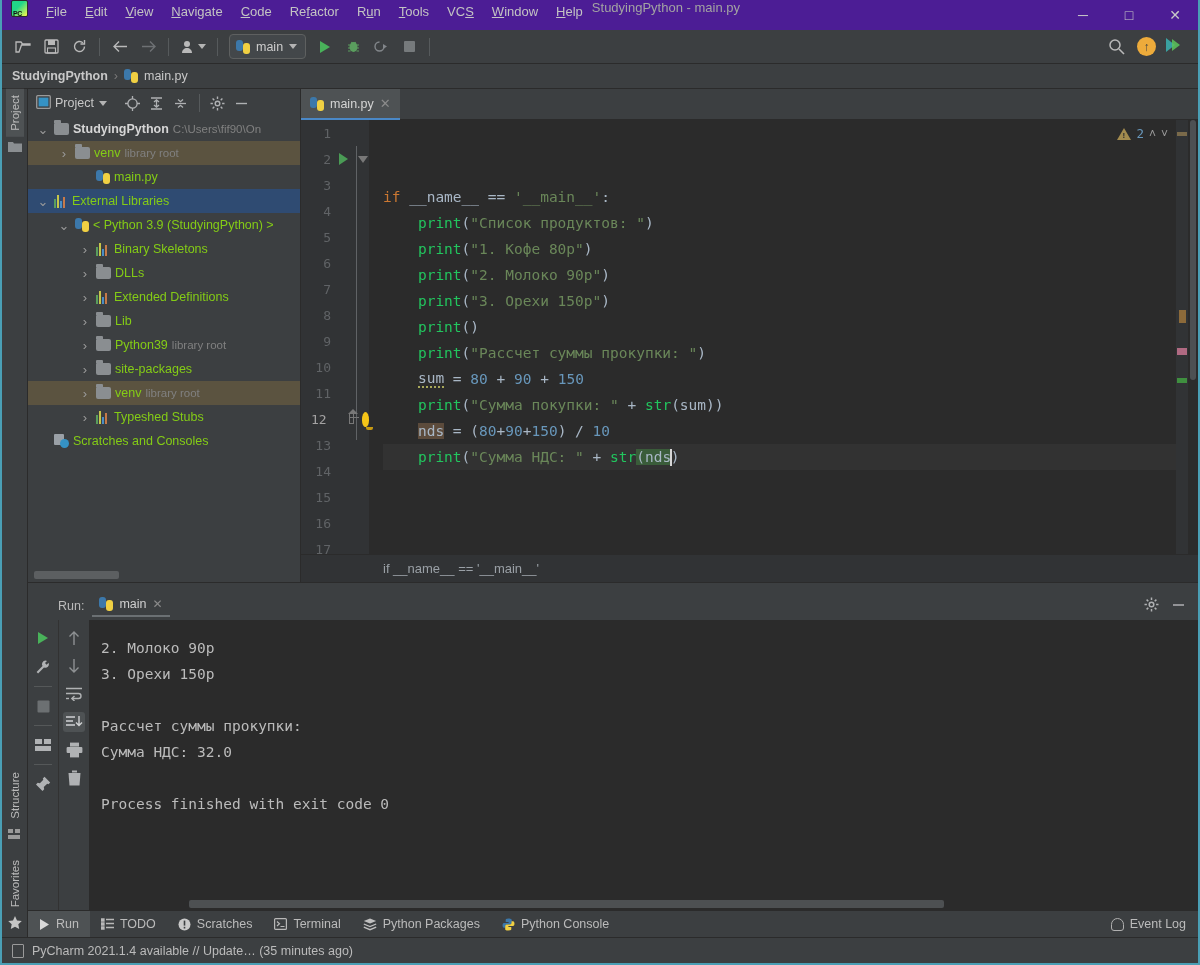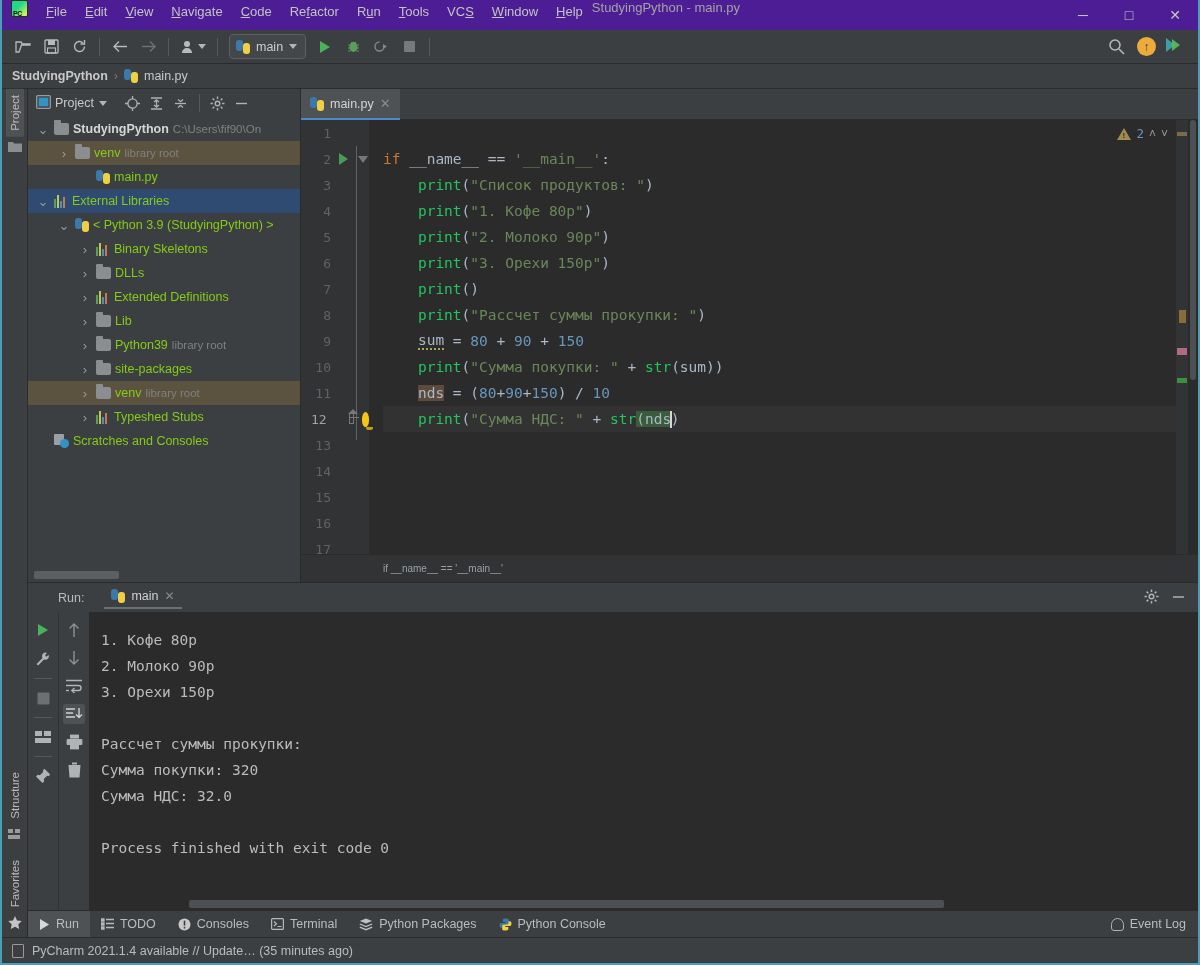--- a/index.html
+++ b/index.html
@@ -123,21 +123,21 @@
   .editwrap { flex: 1 1 auto; display: flex; min-height: 0; position: relative;
               background: #2b2b2b; }
   .gutter { width: 68px; flex: 0 0 68px; background: #313335; position: relative;
             font-family: "DejaVu Sans Mono", monospace; font-size: 13px; }
   .gline { height: 26px; display: flex; align-items: center; color: #606366;
            padding-left: 10px; }
   .gline .ln { width: 20px; text-align: right; }
   .gline.cur .ln { color: #a4a3a3; }
   .code { flex: 1 1 auto; position: relative; overflow: hidden;
           font-family: "DejaVu Sans Mono", monospace; font-size: 14.5px;
-          padding-left: 14px; }
+          padding-left: 14px; margin-top: 38px; }
   .cline { height: 26px; display: flex; align-items: center; white-space: pre; }
   .cline.cur { background: #323232; }
   .k { color: #cc7832; }        
   .f { color: #22c55e; }        
   .s { color: #6a8759; }        
   .n { color: #6897bb; }        
   .p { color: #a9b7c6; }        
   .warnu { border-bottom: 2px dotted #a8a85a; }
   .hl-brown { background: #5c4b3c; }
   .hl-green { background: #3a5c3a; }
@@ -166,27 +166,27 @@
   .foldend { width: 9px; height: 10px; background: transparent;
              border: 1.4px solid #787878; border-top: none; position: relative; }
   .foldend::before { content: ""; position: absolute; left: -1.4px; top: -5px;
                      width: 0; height: 0; border-left: 5.7px solid transparent;
                      border-right: 5.7px solid transparent; border-bottom: 5px solid #787878; }
   .foldend::after { content: ""; position: absolute; left: 0; top: 3px;
                     width: 9px; height: 1.4px; background: #787878; }
 
   .bcrumb2 { height: 28px; flex: 0 0 28px; background: #313335; display: flex;
              align-items: center; padding-left: 82px; border-top: 1px solid #2b2b2b; }
-  .bcrumb2 .t { font-size: 10px; color: #9aa0a6; }
+  .bcrumb2 .t { font-size: 13px; color: #9aa0a6; }
 
   
   .runpanel { flex: 0 0 328px; display: flex; flex-direction: column;
               background: #3c3f41; border-top: 1px solid #2b2b2b; }
   .runhead { height: 29px; flex: 0 0 29px; display: flex; align-items: center;
-             padding: 0 6px 0 30px; gap: 20px; }
+             padding: 0 6px 0 30px; gap: 8px; margin-top: 8px; }
   .runhead .lab { font-size: 12.5px; color: #bbbbbb; }
   .runtab { display: flex; align-items: center; gap: 6px; padding: 3px 7px 4px 7px;
             border-bottom: 2px solid #6b7073; }
   .runtab .t { font-size: 12.5px; color: #cfcfcf; }
   .runtab .x { color: #8b8b8b; font-size: 12px; }
   .runhead-right { margin-left: auto; display: flex; align-items: center; gap: 12px;
                    padding-right: 6px; color: #afb1b3; }
   .runbody { flex: 1 1 auto; display: flex; min-height: 0; }
   .runtools { width: 30px; flex: 0 0 30px; display: flex; flex-direction: column;
               align-items: center; padding-top: 8px; gap: 9px; }
@@ -746,26 +746,24 @@
             </div>
             <div class="ti">
               <svg width="15" height="16" viewBox="0 0 15 16">
                   <path d="M1.5 3h12l-1 12.5H2.5z" fill="#b0b2b4"></path>
                   <rect x="5" y="0.5" width="5" height="2" fill="#b0b2b4"></rect>
                 </svg>
             </div>
           </div>
           <div class="console" id="console">
               <div class="coline" style="height: 13px; overflow: hidden; color: rgb(187, 187, 187);"></div>
-            <div class="coline">1. Кофе 80р</div>
               <div class="coline">2. Молоко 90р</div>
               <div class="coline">3. Орехи 150р</div>
               <div class="coline"></div>
               <div class="coline">Рассчет суммы прокупки:</div>
-              <div class="coline">Сумма покупки: 320</div>
               <div class="coline">Сумма НДС: 32.0</div>
               <div class="coline"></div>
               <div class="coline">Process finished with exit code 0</div>
               <div class="chs">
               <div class="th"></div>
             </div>
           </div>
         </div>
       </div>
 
@@ -787,21 +785,21 @@
             <span>TODO</span>
           </div>
           <div class="btab">
             <span style="display: flex; align-items: center;">
               <svg width="13" height="13" viewBox="0 0 13 13">
                 <circle cx="6.5" cy="6.5" r="6" fill="#c9c9c9"></circle>
                 <rect x="5.7" y="2.6" width="1.6" height="5" fill="#3c3f41"></rect>
                 <rect x="5.7" y="8.8" width="1.6" height="1.7" fill="#3c3f41"></rect>
               </svg>
             </span>
-            <span>Consoles</span>
+            <span>Scratches</span>
           </div>
           <div class="btab">
             <span style="display: flex; align-items: center;">
               <svg width="13" height="12" viewBox="0 0 13 12">
                 <rect x="0.6" y="0.6" width="11.8" height="10.8" rx="1" fill="none" stroke="#b8b8b8" stroke-width="1.2"></rect>
                 <path d="M3 3.5l2.5 2.3L3 8M6.5 8.5h4" stroke="#b8b8b8" stroke-width="1.2" fill="none"></path>
               </svg>
             </span>
             <span>Terminal</span>
           </div>

